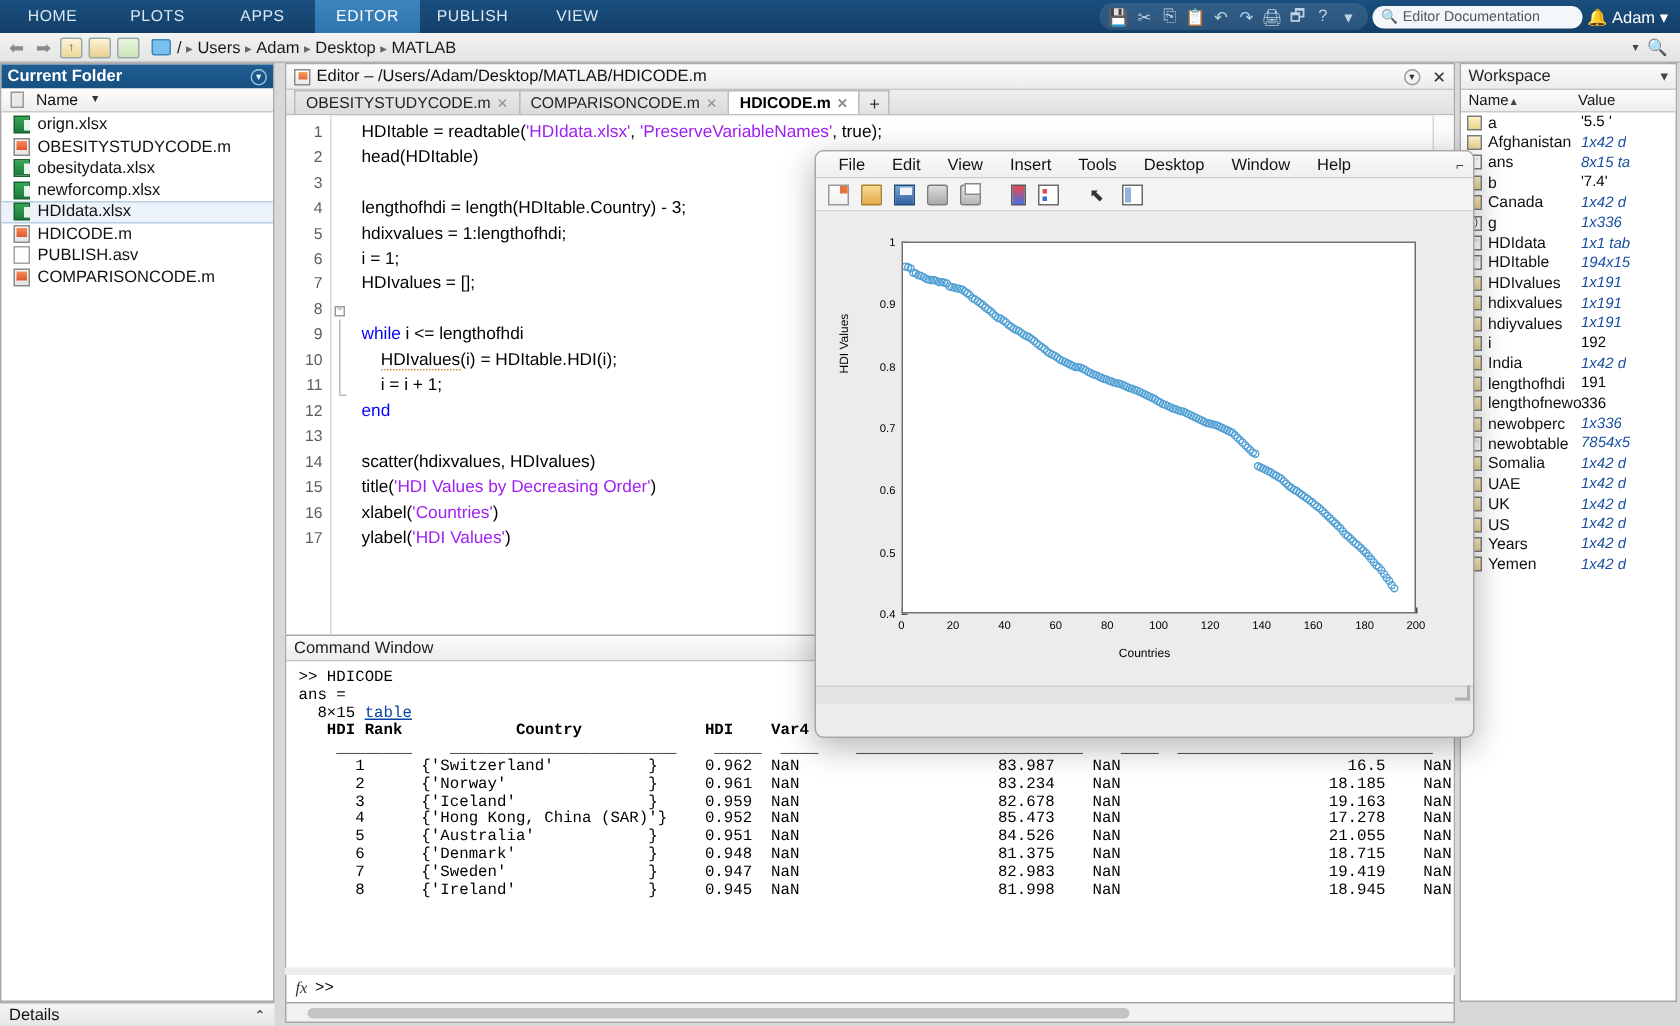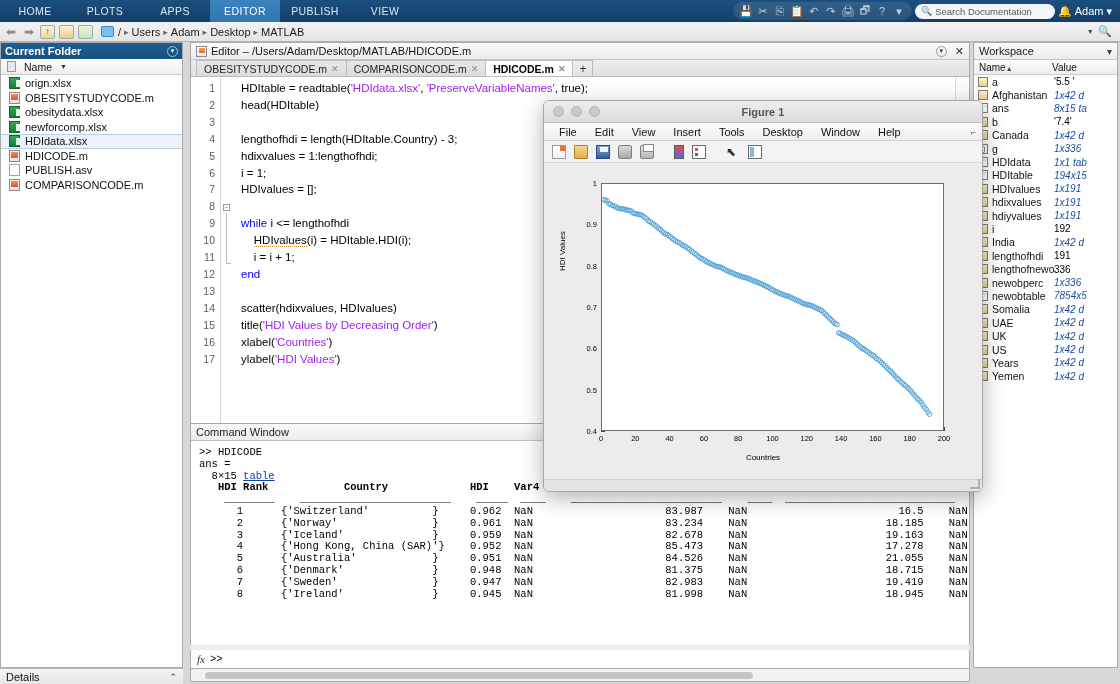--- a/index.html
+++ b/index.html
@@ -241,21 +241,21 @@
         <span class="qicon">📋</span>
         <span class="qicon">↶</span>
         <span class="qicon">↷</span>
         <span class="qicon">🖨</span>
         <span class="qicon">🗗</span>
         <span class="qicon">?</span>
         <span class="qicon">▾</span>
       </div>
       <div class="docsearch">
         <span style="font-size:9px;color:#555;">🔍</span>
-        <span class="t">Search Documentation</span>
+        <span class="t">Editor Documentation</span>
       </div>
       <span class="bell">🔔</span>
       <span class="userlbl">Adam ▾</span>
     </div>
   </div>
 
   <div class="addrbar">
     <span class="navarrow">⬅</span>
     <span class="navarrow">➡</span>
     <span class="navbtn">↑</span>
@@ -611,28 +611,20 @@
           <div class="nm">
             <span class="wic"></span>
             <span>Yemen</span>
           </div>
           <div class="val it">1x42 d</div>
         </div>
       </div>
   </div>
 
   <div id="figure">
-    <div class="fig-title">
-      <div class="fig-dots">
-        <i></i>
-        <i></i>
-        <i></i>
-      </div>
-      <span class="t">Figure 1</span>
-    </div>
     <div class="fig-menu" id="figmenu">
         <span class="mi">File</span>
         <span class="mi">Edit</span>
         <span class="mi">View</span>
         <span class="mi">Insert</span>
         <span class="mi">Tools</span>
         <span class="mi">Desktop</span>
         <span class="mi">Window</span>
         <span class="mi">Help</span>
         <span class="chev">⌐</span>

